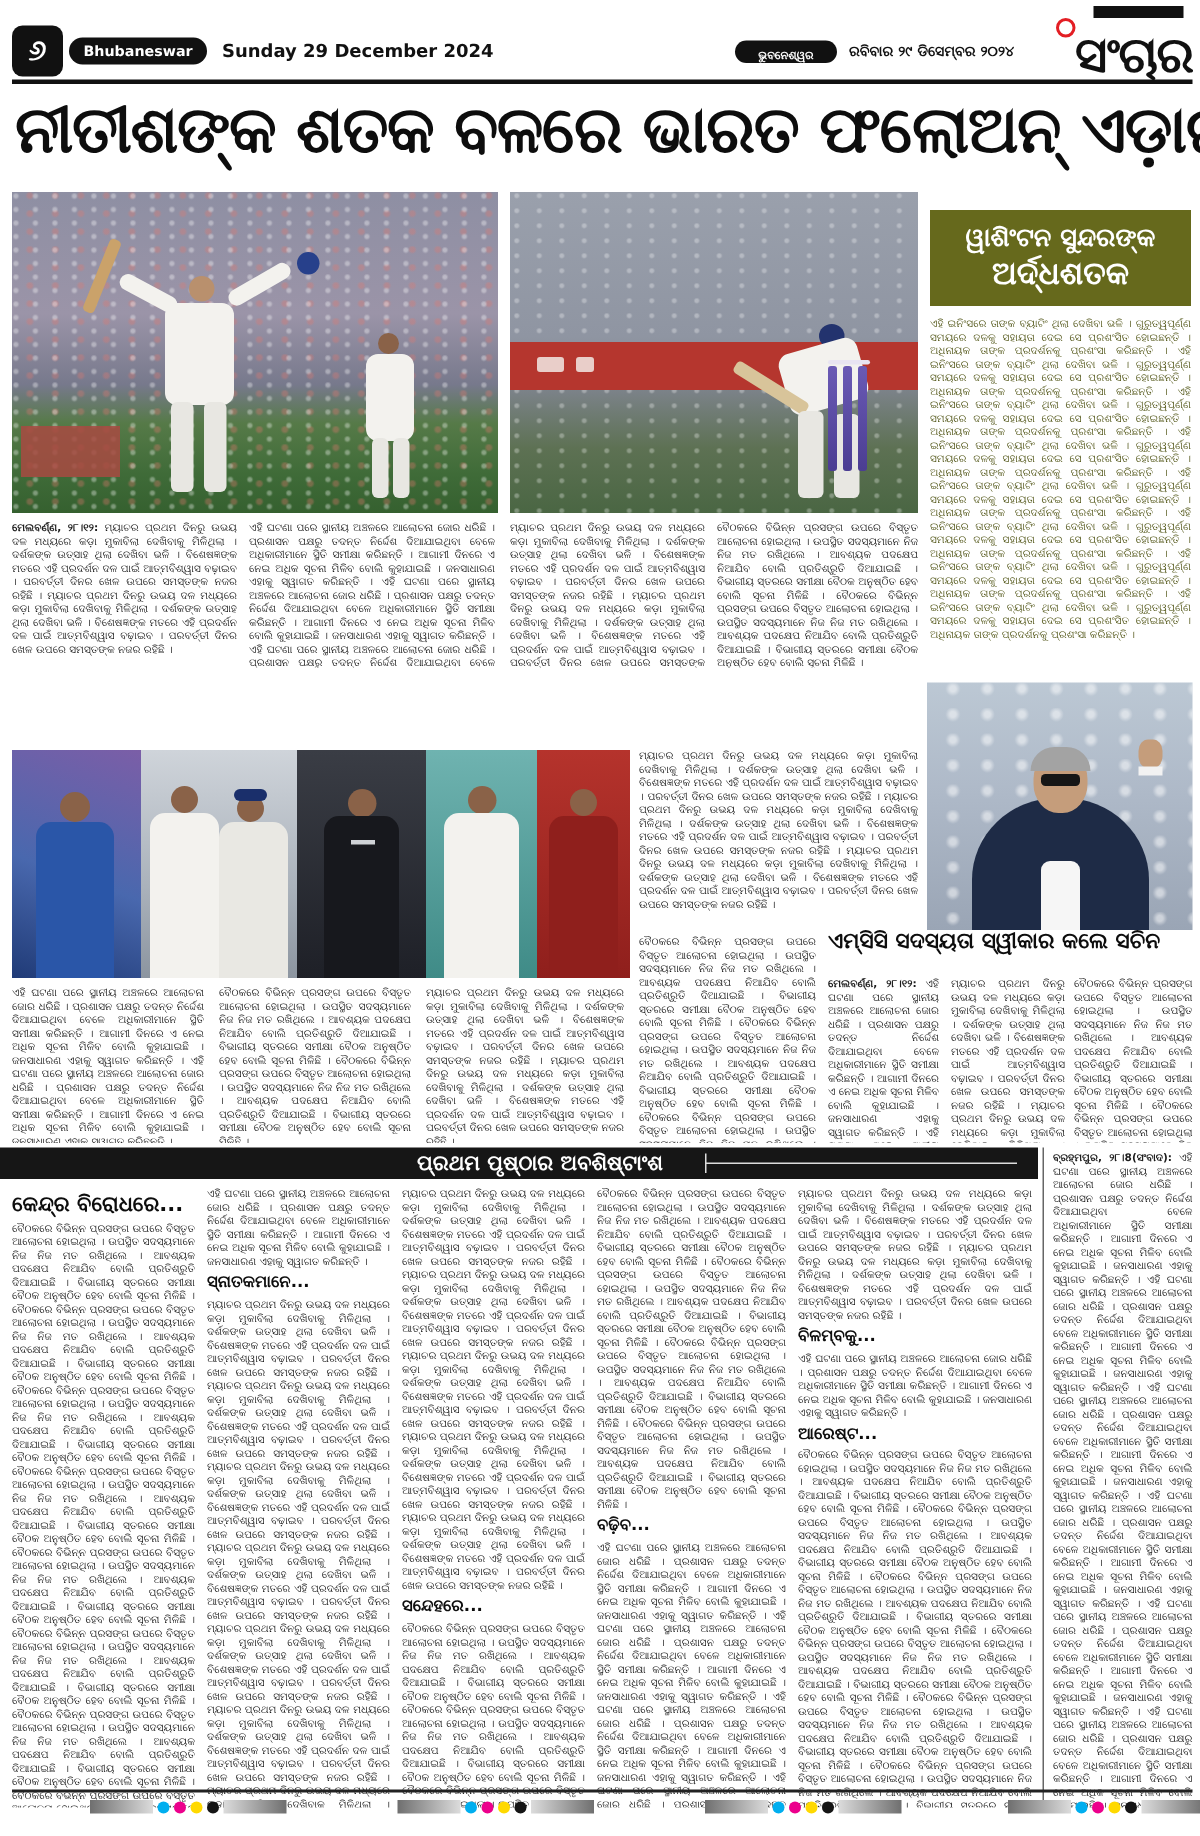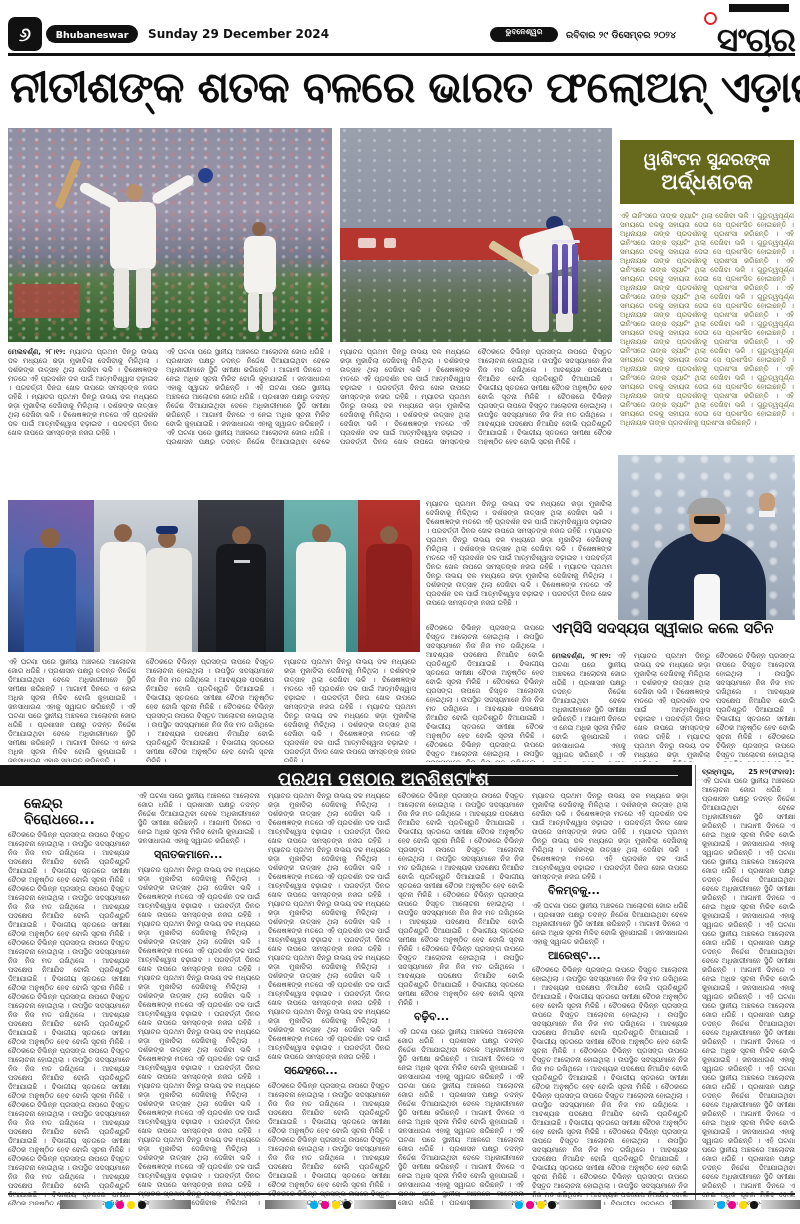--- a/index.html
+++ b/index.html
@@ -7,35 +7,35 @@
         font-family:"DejaVu Sans",sans-serif;color:#111;}
   .abs{position:absolute;}
 
   
   .m-pageno{left:8px;top:17px;width:34px;height:34px;background:#111;border-radius:7px;
     display:flex;align-items:center;justify-content:center;color:#fff;font-size:19px;font-weight:700;}
   .m-citypill{left:46px;top:25px;width:92px;height:18px;background:#111;border-radius:10px;
     display:flex;align-items:center;justify-content:center;color:#fff;font-size:9.5px;font-weight:700;}
   .m-date-en{left:148px;top:27px;font-size:12px;font-weight:700;}
   .m-citypill-od{left:490px;top:27px;width:68px;height:15px;background:#111;border-radius:8px;
-    display:flex;align-items:flex-start;justify-content:center;color:#fff;font-size:7.5px;font-weight:700;}
+    display:flex;align-items:flex-end;justify-content:center;color:#fff;font-size:7.5px;font-weight:700;}
   .m-date-od{left:566px;top:29px;font-size:9.5px;font-weight:600;}
-  .m-logo{left:656px;top:4px;width:139px;height:50px;}
+  .m-logo{left:656px;top:4px;width:139px;height:50px;font-family:Liberation Mono, monospace;}
   .m-logo-banner{position:absolute;right:6px;top:0;width:60px;height:8px;background:#111;}
   .m-logo-ring{position:absolute;left:48px;top:8px;width:9px;height:9px;border:2.5px solid #e31e24;border-radius:50%;}
   .m-logo-text{position:absolute;right:0;bottom:-2px;font-size:33px;font-weight:900;letter-spacing:-1px;line-height:1;}
   .m-rule{left:8px;top:53px;width:787px;height:3px;background:#111;}
 
   
   .h1{left:10px;top:60px;width:784px;font-size:43px;font-weight:800;letter-spacing:-1px;
       line-height:1.3;white-space:nowrap;color:#0d0d0d;}
   .h2{left:24px;top:446px;font-size:33px;font-weight:800;letter-spacing:-0.5px;color:#0d0d0d;}
   .bodycol{font-size:7px;line-height:9px;text-align:justify;overflow:hidden;color:#1c1c1c;}
   .dateline{font-weight:700;}
-  .colhead{font-weight:800;font-size:14px;line-height:1.15;margin:3px 0 4px 16px;color:#0d0d0d;}
+  .colhead{font-weight:800;font-size:14px;line-height:1.15;margin:3px 0 4px 0;color:#0d0d0d;}
   .colhead.small{font-size:11px;}
 
   
   .photo{overflow:hidden;}
   .photo1{left:8px;top:128px;width:324px;height:214px;
     background:
      radial-gradient(circle at 20% 30%, rgba(255,255,255,.35) 1px, transparent 2.4px),
      radial-gradient(circle at 70% 20%, rgba(225,120,110,.35) 1.4px, transparent 3px),
      linear-gradient(180deg,#8e8fa3 0%,#9b94a8 38%,#77798c 60%,#567a48 72%,#3f6b38 88%,#35602f 100%);
     background-size:13px 9px,17px 12px,100% 100%;}
@@ -83,21 +83,21 @@
   .sa-shirt{position:absolute;left:76px;bottom:0;width:26px;height:46px;background:#f6f6f6;border-radius:6px 6px 0 0;}
   .sa-head{position:absolute;left:71px;bottom:78px;width:36px;height:42px;background:#c59d7b;border-radius:46%;}
   .sa-hair{position:absolute;left:69px;bottom:106px;width:40px;height:16px;background:#a3a3a3;border-radius:18px 18px 0 0;}
   .sa-shades{position:absolute;left:76px;bottom:96px;width:26px;height:8px;background:#161616;border-radius:3px;}
   .sa-hand{position:absolute;right:20px;top:38px;width:16px;height:19px;background:#c59d7b;border-radius:40%;}
   .sa-cuff{position:absolute;right:20px;top:56px;width:16px;height:6px;background:#f2f2f2;}
   .caption{left:552px;top:620px;width:243px;font-size:14.5px;font-weight:800;color:#0d0d0d;}
 
   
   .band{left:0;top:765px;width:692px;height:21px;background:#161616;}
-  .band-title{position:absolute;left:278px;top:3px;color:#fff;font-size:18px;font-weight:700;}
+  .band-title{position:absolute;left:278px;top:3px;color:#fff;font-size:14px;font-weight:700;}
   .band-line{position:absolute;left:470px;top:10px;width:208px;height:1px;background:#ddd;}
   .band-tick{position:absolute;left:470px;top:4px;width:1px;height:13px;background:#ddd;}
   .vrule{left:695px;top:765px;width:1px;height:440px;background:#666;}
   .acc-col{left:702px;top:768px;width:93px;height:437px;overflow:hidden;}
   .acc-head{font-size:12px;font-weight:800;text-align:center;line-height:1.35;margin-bottom:5px;color:#0d0d0d;}
 
   
   .f-rule{left:8px;top:1193px;width:787px;height:2px;background:#222;}
   .reg{top:1200px;display:flex;align-items:center;gap:3px;}
   .reg-bar{width:42px;height:9px;background:linear-gradient(90deg,#6f6f6f,#dcdcdc);}
@@ -250,21 +250,21 @@
   </div>
 
   <div class="abs band">
     <div class="band-title">ପ୍ରଥମ ପୃଷ୍ଠାର ଅବଶିଷ୍ଟାଂଶ</div>
     <div class="band-tick"></div>
     <div class="band-line"></div>
   </div>
   <div class="abs vrule"></div>
 
   <div class="abs acc-col bodycol">
-    <span class="dateline">ବ୍ରହ୍ମପୁର, 25।୧୨(ସଂବାଦ):</span>
+    <span class="dateline">ବ୍ରହ୍ମପୁର, ୨୮।8(ସଂବାଦ):</span>
     <span>ଏହି ଘଟଣା ପରେ ସ୍ଥାନୀୟ ଅଞ୍ଚଳରେ ଆଲୋଚନା ଜୋର ଧରିଛି । ପ୍ରଶାସନ ପକ୍ଷରୁ ତଦନ୍ତ ନିର୍ଦ୍ଦେଶ ଦିଆଯାଇଥିବା ବେଳେ ଅଧିକାରୀମାନେ ସ୍ଥିତି ସମୀକ୍ଷା କରିଛନ୍ତି । ଆଗାମୀ ଦିନରେ ଏ ନେଇ ଅଧିକ ସୂଚନା ମିଳିବ ବୋଲି କୁହାଯାଇଛି । ଜନସାଧାରଣ ଏହାକୁ ସ୍ୱାଗତ କରିଛନ୍ତି । ଏହି ଘଟଣା ପରେ ସ୍ଥାନୀୟ ଅଞ୍ଚଳରେ ଆଲୋଚନା ଜୋର ଧରିଛି । ପ୍ରଶାସନ ପକ୍ଷରୁ ତଦନ୍ତ ନିର୍ଦ୍ଦେଶ ଦିଆଯାଇଥିବା ବେଳେ ଅଧିକାରୀମାନେ ସ୍ଥିତି ସମୀକ୍ଷା କରିଛନ୍ତି । ଆଗାମୀ ଦିନରେ ଏ ନେଇ ଅଧିକ ସୂଚନା ମିଳିବ ବୋଲି କୁହାଯାଇଛି । ଜନସାଧାରଣ ଏହାକୁ ସ୍ୱାଗତ କରିଛନ୍ତି । ଏହି ଘଟଣା ପରେ ସ୍ଥାନୀୟ ଅଞ୍ଚଳରେ ଆଲୋଚନା ଜୋର ଧରିଛି । ପ୍ରଶାସନ ପକ୍ଷରୁ ତଦନ୍ତ ନିର୍ଦ୍ଦେଶ ଦିଆଯାଇଥିବା ବେଳେ ଅଧିକାରୀମାନେ ସ୍ଥିତି ସମୀକ୍ଷା କରିଛନ୍ତି । ଆଗାମୀ ଦିନରେ ଏ ନେଇ ଅଧିକ ସୂଚନା ମିଳିବ ବୋଲି କୁହାଯାଇଛି । ଜନସାଧାରଣ ଏହାକୁ ସ୍ୱାଗତ କରିଛନ୍ତି । ଏହି ଘଟଣା ପରେ ସ୍ଥାନୀୟ ଅଞ୍ଚଳରେ ଆଲୋଚନା ଜୋର ଧରିଛି । ପ୍ରଶାସନ ପକ୍ଷରୁ ତଦନ୍ତ ନିର୍ଦ୍ଦେଶ ଦିଆଯାଇଥିବା ବେଳେ ଅଧିକାରୀମାନେ ସ୍ଥିତି ସମୀକ୍ଷା କରିଛନ୍ତି । ଆଗାମୀ ଦିନରେ ଏ ନେଇ ଅଧିକ ସୂଚନା ମିଳିବ ବୋଲି କୁହାଯାଇଛି । ଜନସାଧାରଣ ଏହାକୁ ସ୍ୱାଗତ କରିଛନ୍ତି । ଏହି ଘଟଣା ପରେ ସ୍ଥାନୀୟ ଅଞ୍ଚଳରେ ଆଲୋଚନା ଜୋର ଧରିଛି । ପ୍ରଶାସନ ପକ୍ଷରୁ ତଦନ୍ତ ନିର୍ଦ୍ଦେଶ ଦିଆଯାଇଥିବା ବେଳେ ଅଧିକାରୀମାନେ ସ୍ଥିତି ସମୀକ୍ଷା କରିଛନ୍ତି । ଆଗାମୀ ଦିନରେ ଏ ନେଇ ଅଧିକ ସୂଚନା ମିଳିବ ବୋଲି କୁହାଯାଇଛି । ଜନସାଧାରଣ ଏହାକୁ ସ୍ୱାଗତ କରିଛନ୍ତି । ଏହି ଘଟଣା ପରେ ସ୍ଥାନୀୟ ଅଞ୍ଚଳରେ ଆଲୋଚନା ଜୋର ଧରିଛି । ପ୍ରଶାସନ ପକ୍ଷରୁ ତଦନ୍ତ ନିର୍ଦ୍ଦେଶ ଦିଆଯାଇଥିବା ବେଳେ ଅଧିକାରୀମାନେ ସ୍ଥିତି ସମୀକ୍ଷା କରିଛନ୍ତି । ଆଗାମୀ ଦିନରେ ଏ ନେଇ ଅଧିକ ସୂଚନା ମିଳିବ ବୋଲି କୁହାଯାଇଛି । ଜନସାଧାରଣ ଏହାକୁ ସ୍ୱାଗତ କରିଛନ୍ତି ।</span>
   </div>
 
   <div class="abs bodycol" style="left:8px;top:792px;width:122px;height:413px;">
     <div class="colhead">କେନ୍ଦ୍ର ବିରୋଧରେ...</div>
     <span>ବୈଠକରେ ବିଭିନ୍ନ ପ୍ରସଙ୍ଗ ଉପରେ ବିସ୍ତୃତ ଆଲୋଚନା ହୋଇଥିଲା । ଉପସ୍ଥିତ ସଦସ୍ୟମାନେ ନିଜ ନିଜ ମତ ରଖିଥିଲେ । ଆବଶ୍ୟକ ପଦକ୍ଷେପ ନିଆଯିବ ବୋଲି ପ୍ରତିଶ୍ରୁତି ଦିଆଯାଇଛି । ବିଭାଗୀୟ ସ୍ତରରେ ସମୀକ୍ଷା ବୈଠକ ଅନୁଷ୍ଠିତ ହେବ ବୋଲି ସୂଚନା ମିଳିଛି । ବୈଠକରେ ବିଭିନ୍ନ ପ୍ରସଙ୍ଗ ଉପରେ ବିସ୍ତୃତ ଆଲୋଚନା ହୋଇଥିଲା । ଉପସ୍ଥିତ ସଦସ୍ୟମାନେ ନିଜ ନିଜ ମତ ରଖିଥିଲେ । ଆବଶ୍ୟକ ପଦକ୍ଷେପ ନିଆଯିବ ବୋଲି ପ୍ରତିଶ୍ରୁତି ଦିଆଯାଇଛି । ବିଭାଗୀୟ ସ୍ତରରେ ସମୀକ୍ଷା ବୈଠକ ଅନୁଷ୍ଠିତ ହେବ ବୋଲି ସୂଚନା ମିଳିଛି । ବୈଠକରେ ବିଭିନ୍ନ ପ୍ରସଙ୍ଗ ଉପରେ ବିସ୍ତୃତ ଆଲୋଚନା ହୋଇଥିଲା । ଉପସ୍ଥିତ ସଦସ୍ୟମାନେ ନିଜ ନିଜ ମତ ରଖିଥିଲେ । ଆବଶ୍ୟକ ପଦକ୍ଷେପ ନିଆଯିବ ବୋଲି ପ୍ରତିଶ୍ରୁତି ଦିଆଯାଇଛି । ବିଭାଗୀୟ ସ୍ତରରେ ସମୀକ୍ଷା ବୈଠକ ଅନୁଷ୍ଠିତ ହେବ ବୋଲି ସୂଚନା ମିଳିଛି । ବୈଠକରେ ବିଭିନ୍ନ ପ୍ରସଙ୍ଗ ଉପରେ ବିସ୍ତୃତ ଆଲୋଚନା ହୋଇଥିଲା । ଉପସ୍ଥିତ ସଦସ୍ୟମାନେ ନିଜ ନିଜ ମତ ରଖିଥିଲେ । ଆବଶ୍ୟକ ପଦକ୍ଷେପ ନିଆଯିବ ବୋଲି ପ୍ରତିଶ୍ରୁତି ଦିଆଯାଇଛି । ବିଭାଗୀୟ ସ୍ତରରେ ସମୀକ୍ଷା ବୈଠକ ଅନୁଷ୍ଠିତ ହେବ ବୋଲି ସୂଚନା ମିଳିଛି । ବୈଠକରେ ବିଭିନ୍ନ ପ୍ରସଙ୍ଗ ଉପରେ ବିସ୍ତୃତ ଆଲୋଚନା ହୋଇଥିଲା । ଉପସ୍ଥିତ ସଦସ୍ୟମାନେ ନିଜ ନିଜ ମତ ରଖିଥିଲେ । ଆବଶ୍ୟକ ପଦକ୍ଷେପ ନିଆଯିବ ବୋଲି ପ୍ରତିଶ୍ରୁତି ଦିଆଯାଇଛି । ବିଭାଗୀୟ ସ୍ତରରେ ସମୀକ୍ଷା ବୈଠକ ଅନୁଷ୍ଠିତ ହେବ ବୋଲି ସୂଚନା ମିଳିଛି । ବୈଠକରେ ବିଭିନ୍ନ ପ୍ରସଙ୍ଗ ଉପରେ ବିସ୍ତୃତ ଆଲୋଚନା ହୋଇଥିଲା । ଉପସ୍ଥିତ ସଦସ୍ୟମାନେ ନିଜ ନିଜ ମତ ରଖିଥିଲେ । ଆବଶ୍ୟକ ପଦକ୍ଷେପ ନିଆଯିବ ବୋଲି ପ୍ରତିଶ୍ରୁତି ଦିଆଯାଇଛି । ବିଭାଗୀୟ ସ୍ତରରେ ସମୀକ୍ଷା ବୈଠକ ଅନୁଷ୍ଠିତ ହେବ ବୋଲି ସୂଚନା ମିଳିଛି । ବୈଠକରେ ବିଭିନ୍ନ ପ୍ରସଙ୍ଗ ଉପରେ ବିସ୍ତୃତ ଆଲୋଚନା ହୋଇଥିଲା । ଉପସ୍ଥିତ ସଦସ୍ୟମାନେ ନିଜ ନିଜ ମତ ରଖିଥିଲେ । ଆବଶ୍ୟକ ପଦକ୍ଷେପ ନିଆଯିବ ବୋଲି ପ୍ରତିଶ୍ରୁତି ଦିଆଯାଇଛି । ବିଭାଗୀୟ ସ୍ତରରେ ସମୀକ୍ଷା ବୈଠକ ଅନୁଷ୍ଠିତ ହେବ ବୋଲି ସୂଚନା ମିଳିଛି । ବୈଠକରେ ବିଭିନ୍ନ ପ୍ରସଙ୍ଗ ଉପରେ ବିସ୍ତୃତ ଆଲୋଚନା ହୋଇଥିଲା । ଉପସ୍ଥିତ ସଦସ୍ୟମାନେ ନିଜ ନିଜ ମତ ରଖିଥିଲେ । ଆବଶ୍ୟକ ପଦକ୍ଷେପ ନିଆଯିବ ବୋଲି ପ୍ରତିଶ୍ରୁତି ଦିଆଯାଇଛି । ବିଭାଗୀୟ ସ୍ତରରେ ସମୀକ୍ଷା ବୈଠକ ଅନୁଷ୍ଠିତ ହେବ ବୋଲି ସୂଚନା ମିଳିଛି ।</span>
   </div>
   <div class="abs bodycol" style="left:138px;top:792px;width:122px;height:413px;">
     <span>ଏହି ଘଟଣା ପରେ ସ୍ଥାନୀୟ ଅଞ୍ଚଳରେ ଆଲୋଚନା ଜୋର ଧରିଛି । ପ୍ରଶାସନ ପକ୍ଷରୁ ତଦନ୍ତ ନିର୍ଦ୍ଦେଶ ଦିଆଯାଇଥିବା ବେଳେ ଅଧିକାରୀମାନେ ସ୍ଥିତି ସମୀକ୍ଷା କରିଛନ୍ତି । ଆଗାମୀ ଦିନରେ ଏ ନେଇ ଅଧିକ ସୂଚନା ମିଳିବ ବୋଲି କୁହାଯାଇଛି । ଜନସାଧାରଣ ଏହାକୁ ସ୍ୱାଗତ କରିଛନ୍ତି ।</span>
     <div class="colhead small">ସ୍ନାତକମାନେ...</div>

